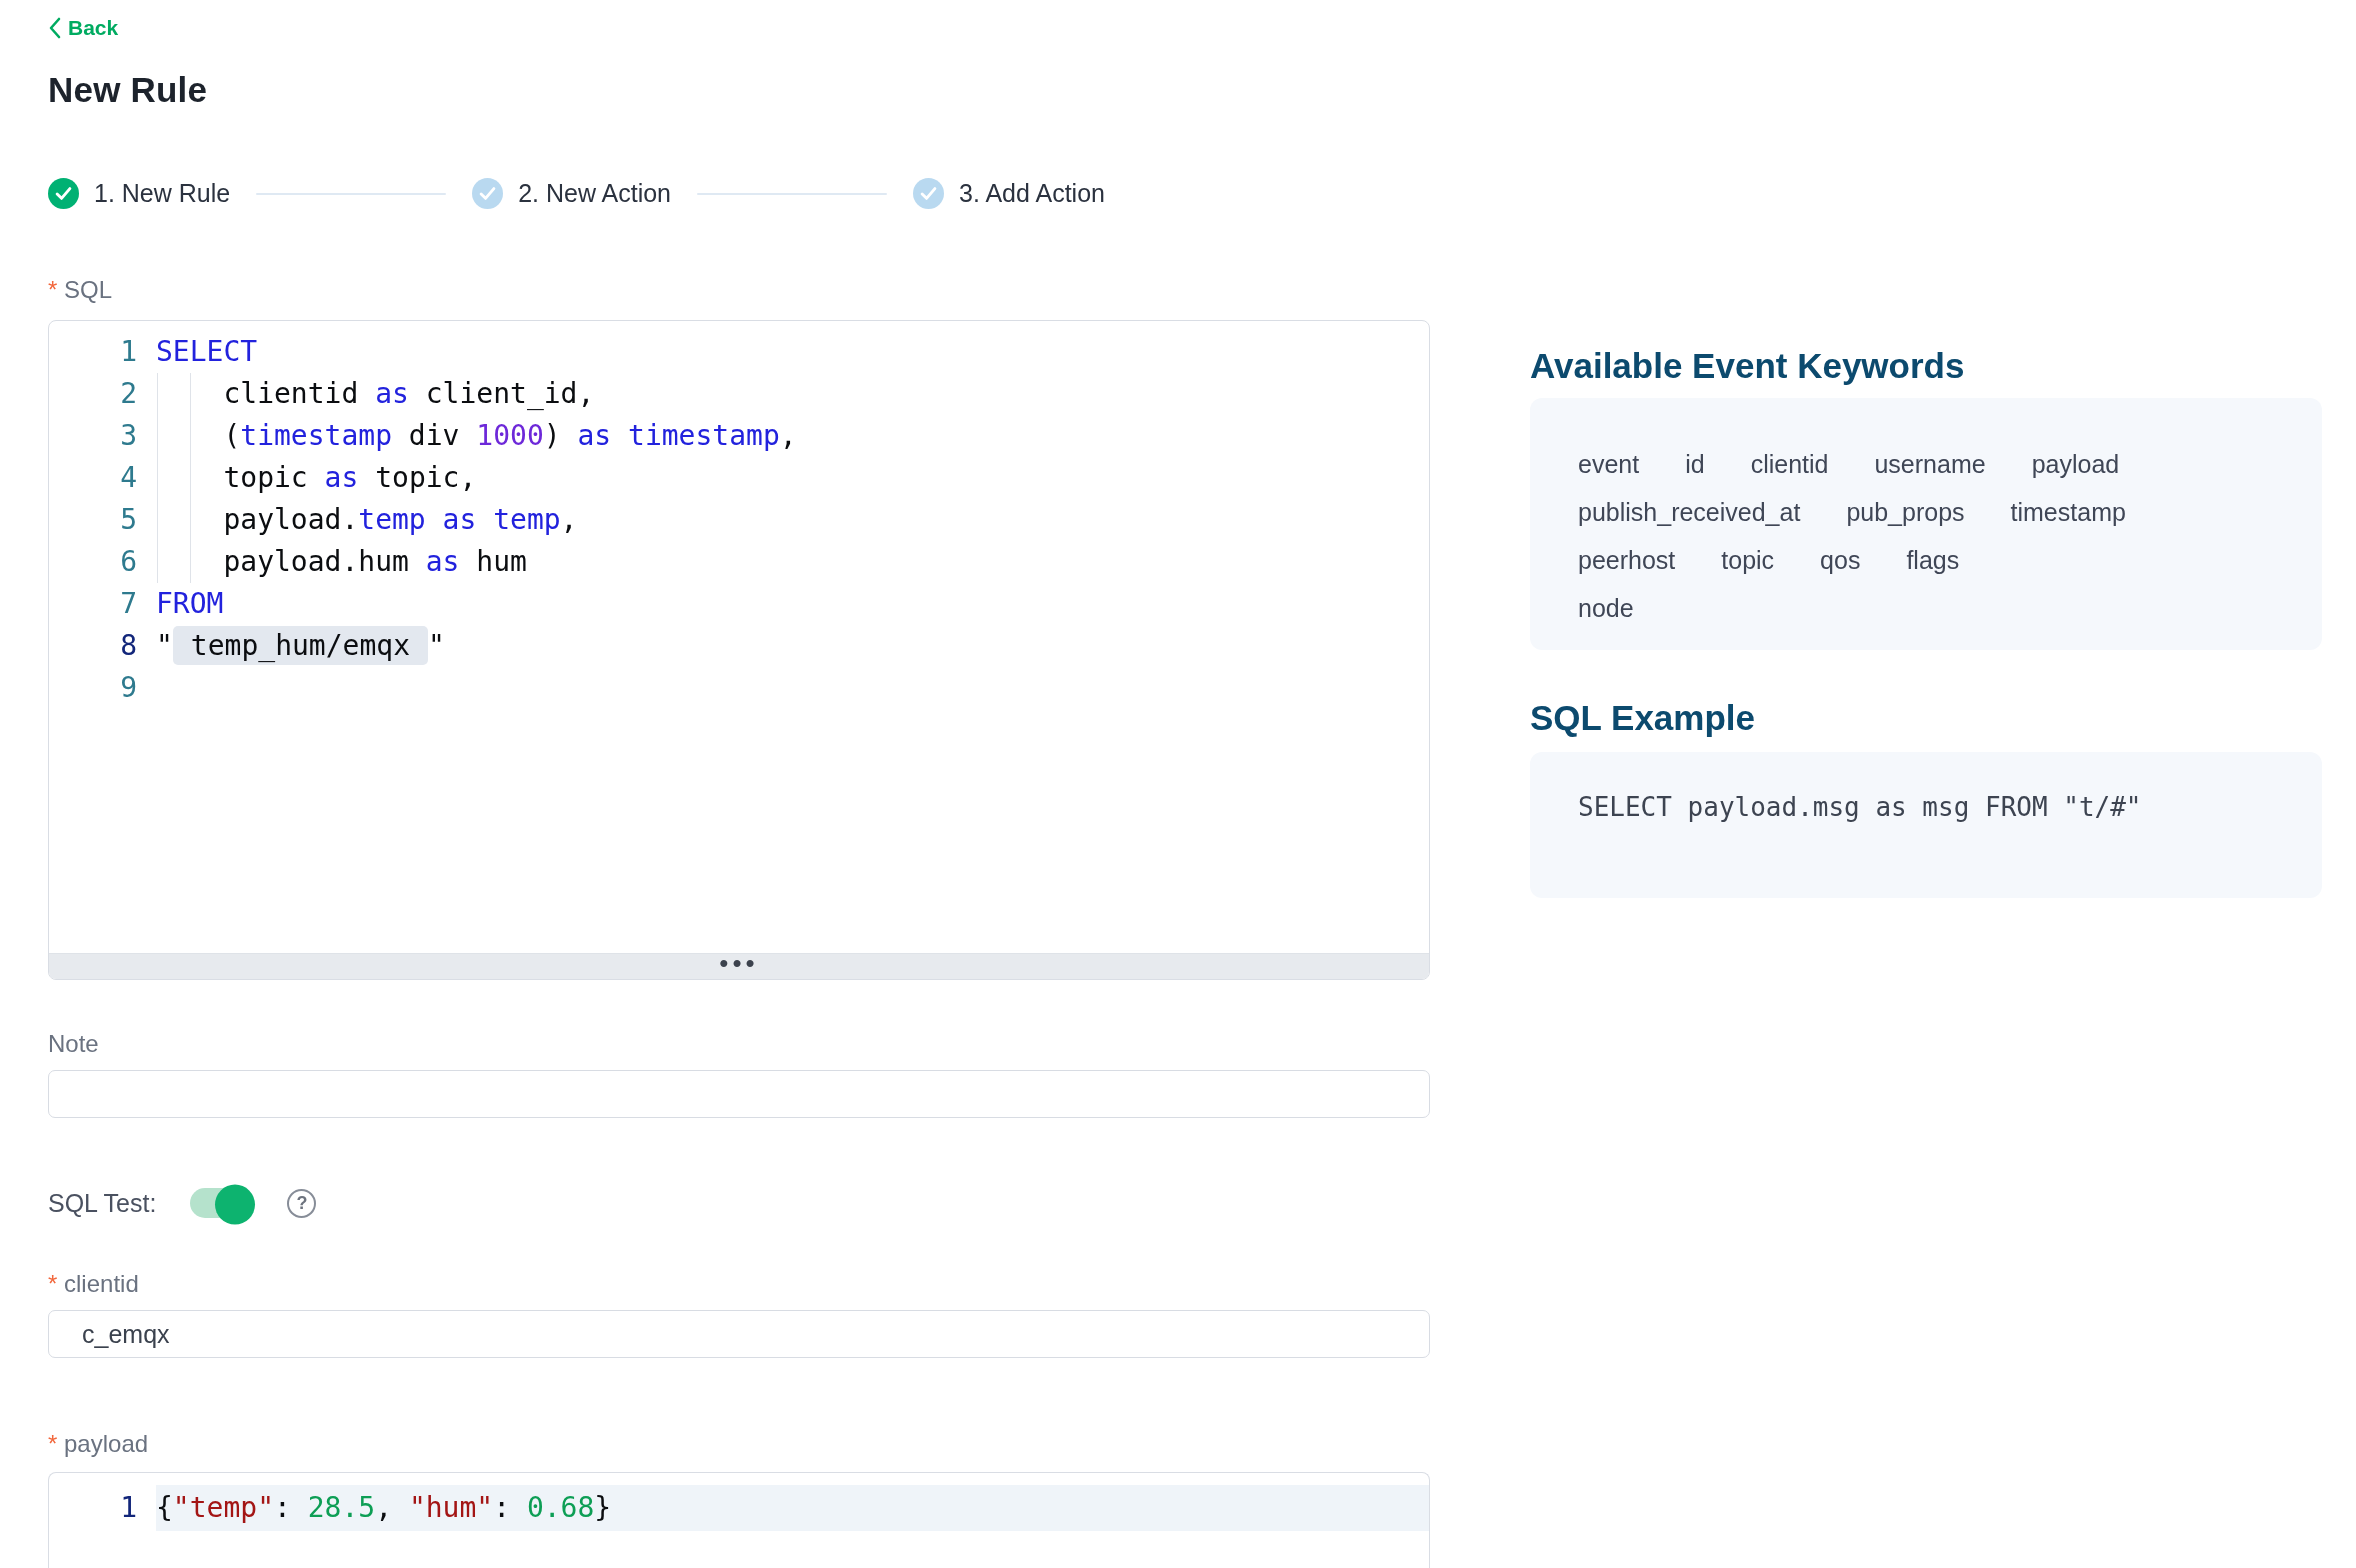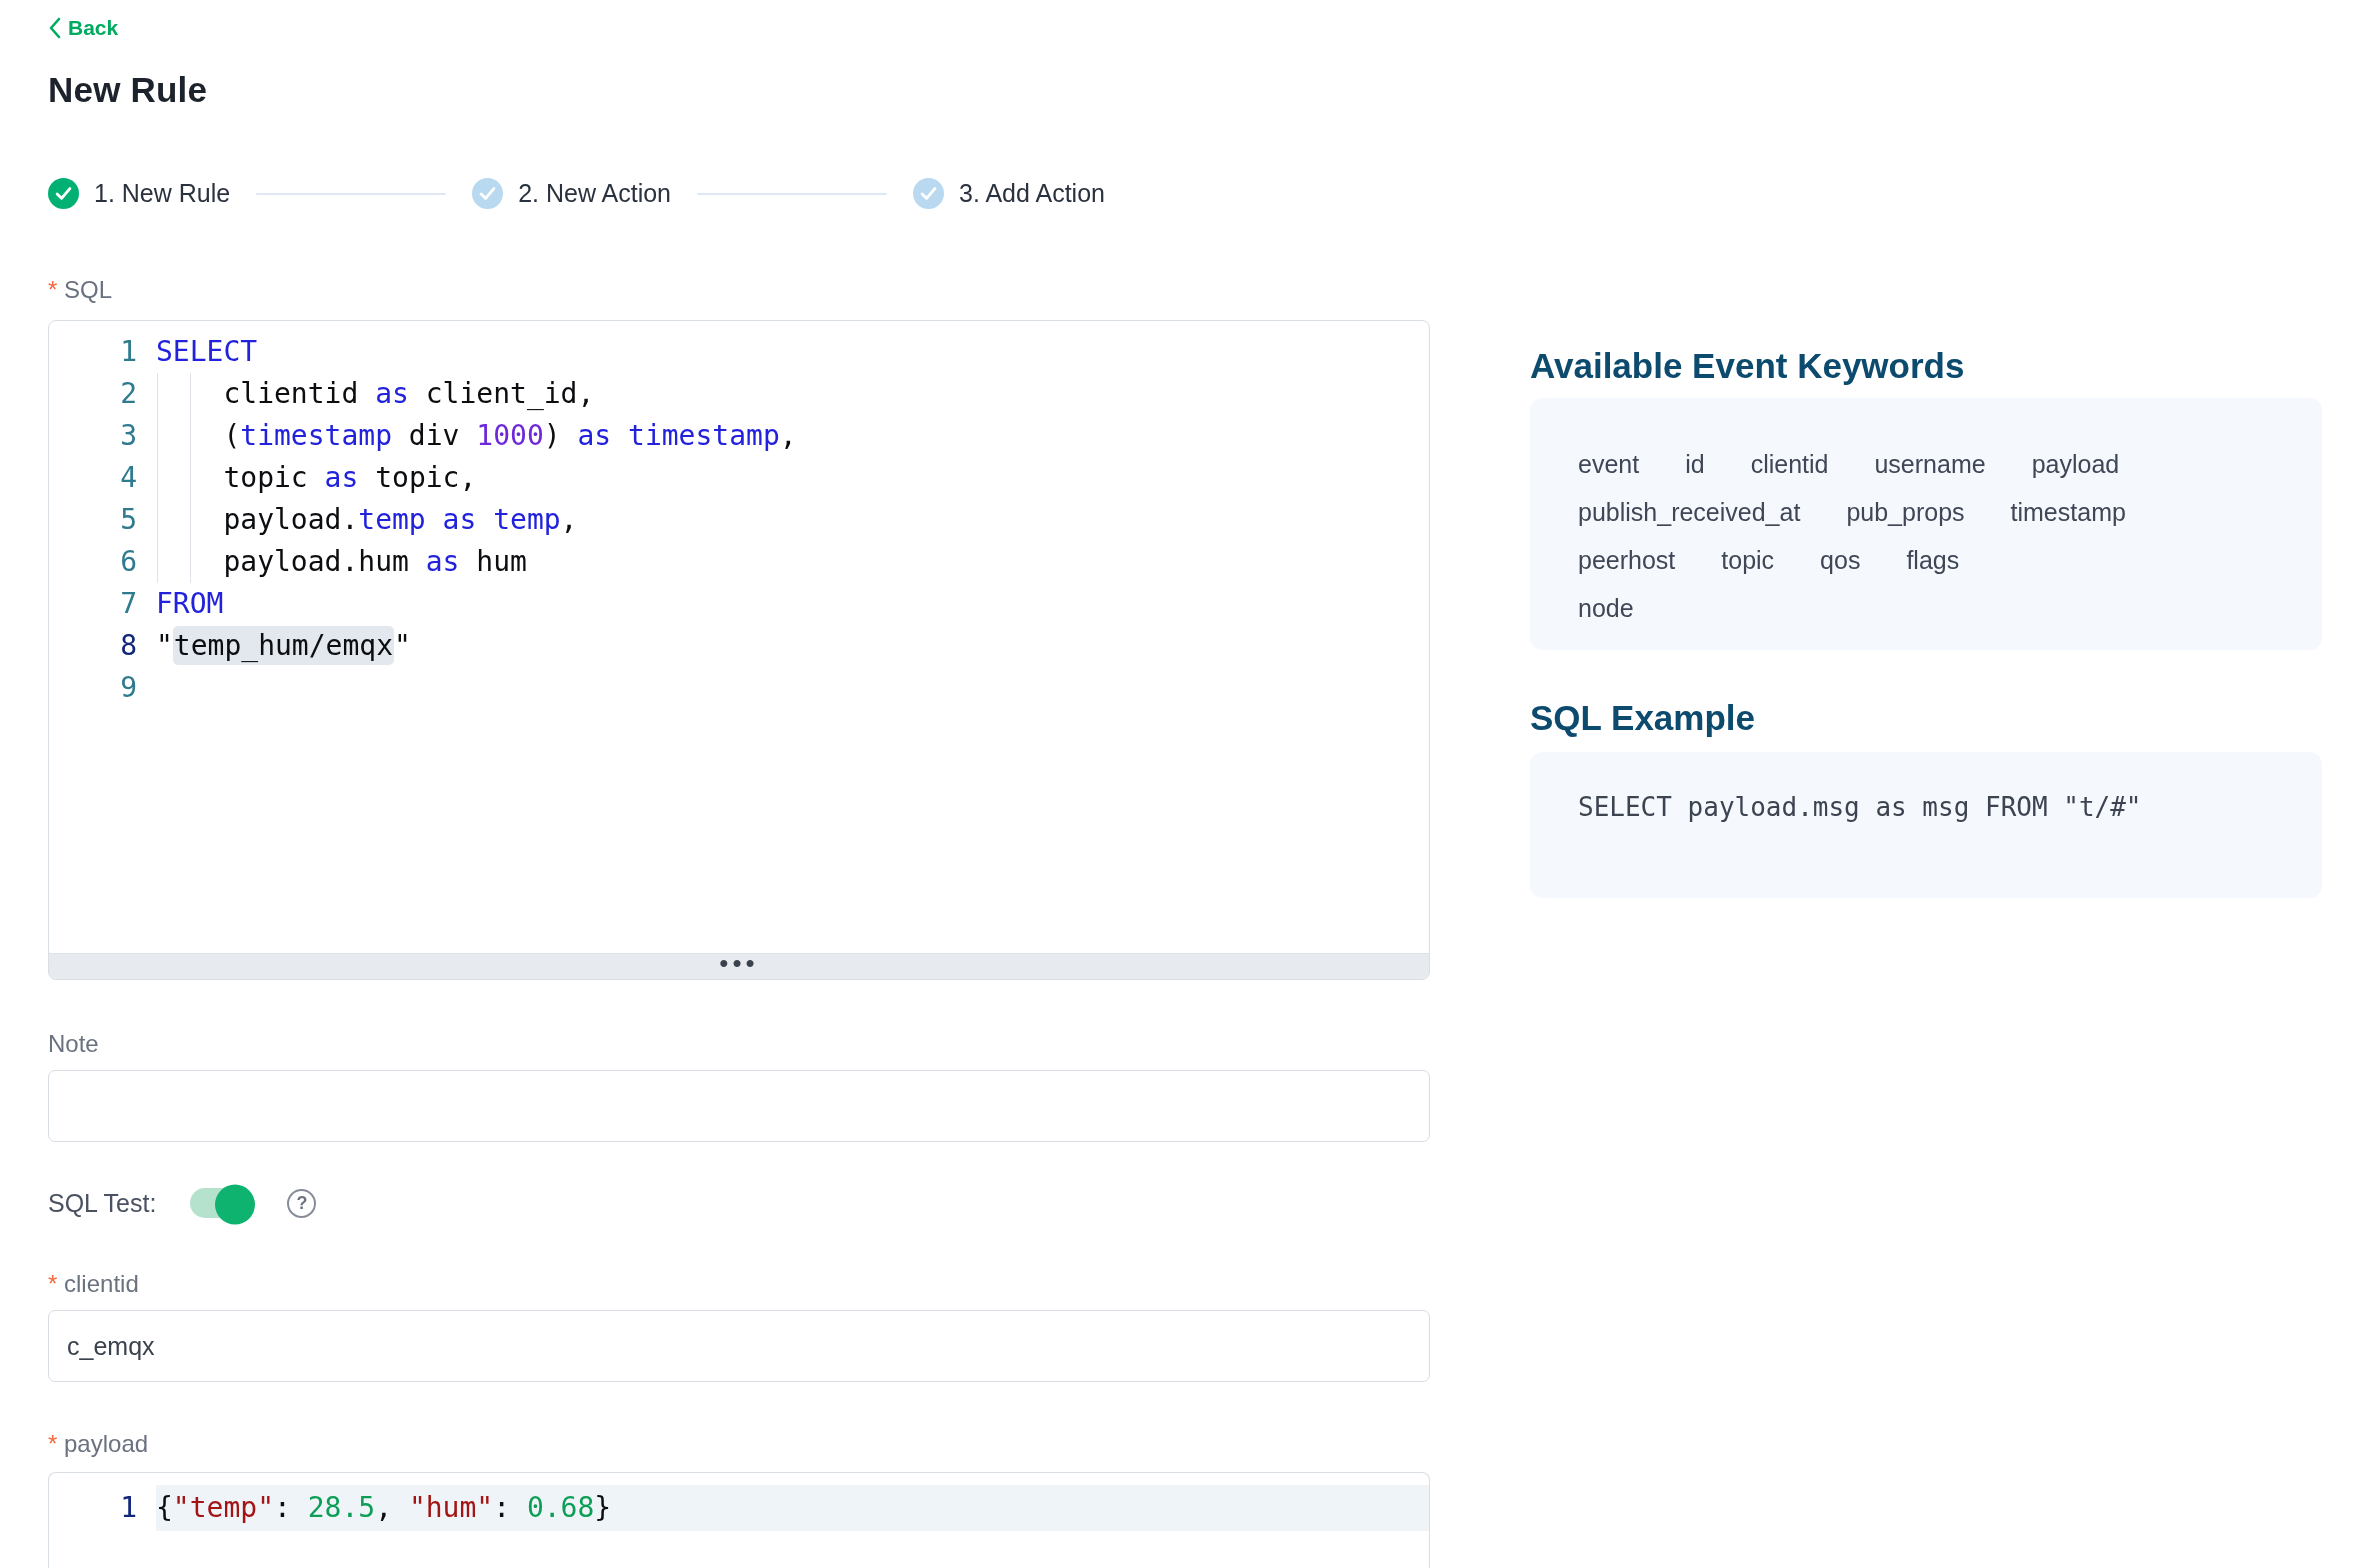--- a/index.html
+++ b/index.html
@@ -44,35 +44,35 @@
   .ln { flex:0 0 107px; text-align:right; padding-right:19px; color:#2e7a8e; user-select:none; }
   .ln.active { color:#12267a; }
   .code { flex:1 1 auto; position:relative; }
   .code.activebg { background:#eff4f9; }
   .guide { position:absolute; top:0; bottom:0; width:0; border-left:1.5px solid #dfe3e9; }
   .g0 { left:1px; } .g1 { left:2ch; }
   .tok-kw  { color:#2222dd; }
   .tok-num { color:#6d28d9; }
   .tok-str { color:#a31515; }
   .tok-jnum{ color:#0d9e55; }
-  .tok-hl  { background:#e3e8ef; border-radius:5px; padding:3px 1px; }
+  .tok-hl  { background:#e3e8ef; border-radius:5px; padding:3px 18px; }
   .resize-bar {
     flex:0 0 26px; background:#e7eaee; display:flex; align-items:center; justify-content:center;
     cursor:ns-resize; border-top:1px solid #dfe3e8;
   }
   .resize-dots { color:#3c424d; font-size:26px; letter-spacing:4px; line-height:10px; height:18px; }
 
   .editor-payload { left:48px; top:1472px; width:1382px; height:300px; border-bottom:none; }
   .editor-payload .editor-body { padding-top:12px; }
   .editor-payload .cm-line { height:46px; line-height:46px; }
 
   
   .text-input {
-    width:1382px; height:72px; border:1px solid #d8dce3; border-radius:7px; background:#fff;
-    font-family:"Liberation Sans", sans-serif; font-size:25px; color:#3b424e; padding:0 18px; outline:none;
+    width:1382px; height:48px; border:1px solid #d8dce3; border-radius:7px; background:#fff;
+    font-family:"Liberation Sans", sans-serif; font-size:25px; color:#3b424e; padding:0 33px; outline:none;
   }
 
   
   .sqltest-row { left:48px; top:1188px; display:flex; align-items:center; gap:34px; }
   .sqltest-label { font-size:25px; color:#4a5160; }
   .switch { width:63px; height:30px; border-radius:15px; background:#b5e2cc; position:relative; cursor:pointer; }
   .switch .knob {
     position:absolute; width:40px; height:40px; border-radius:50%; background:#0db36f;
     right:-2px; top:50%; transform:translateY(-46%);
   }

